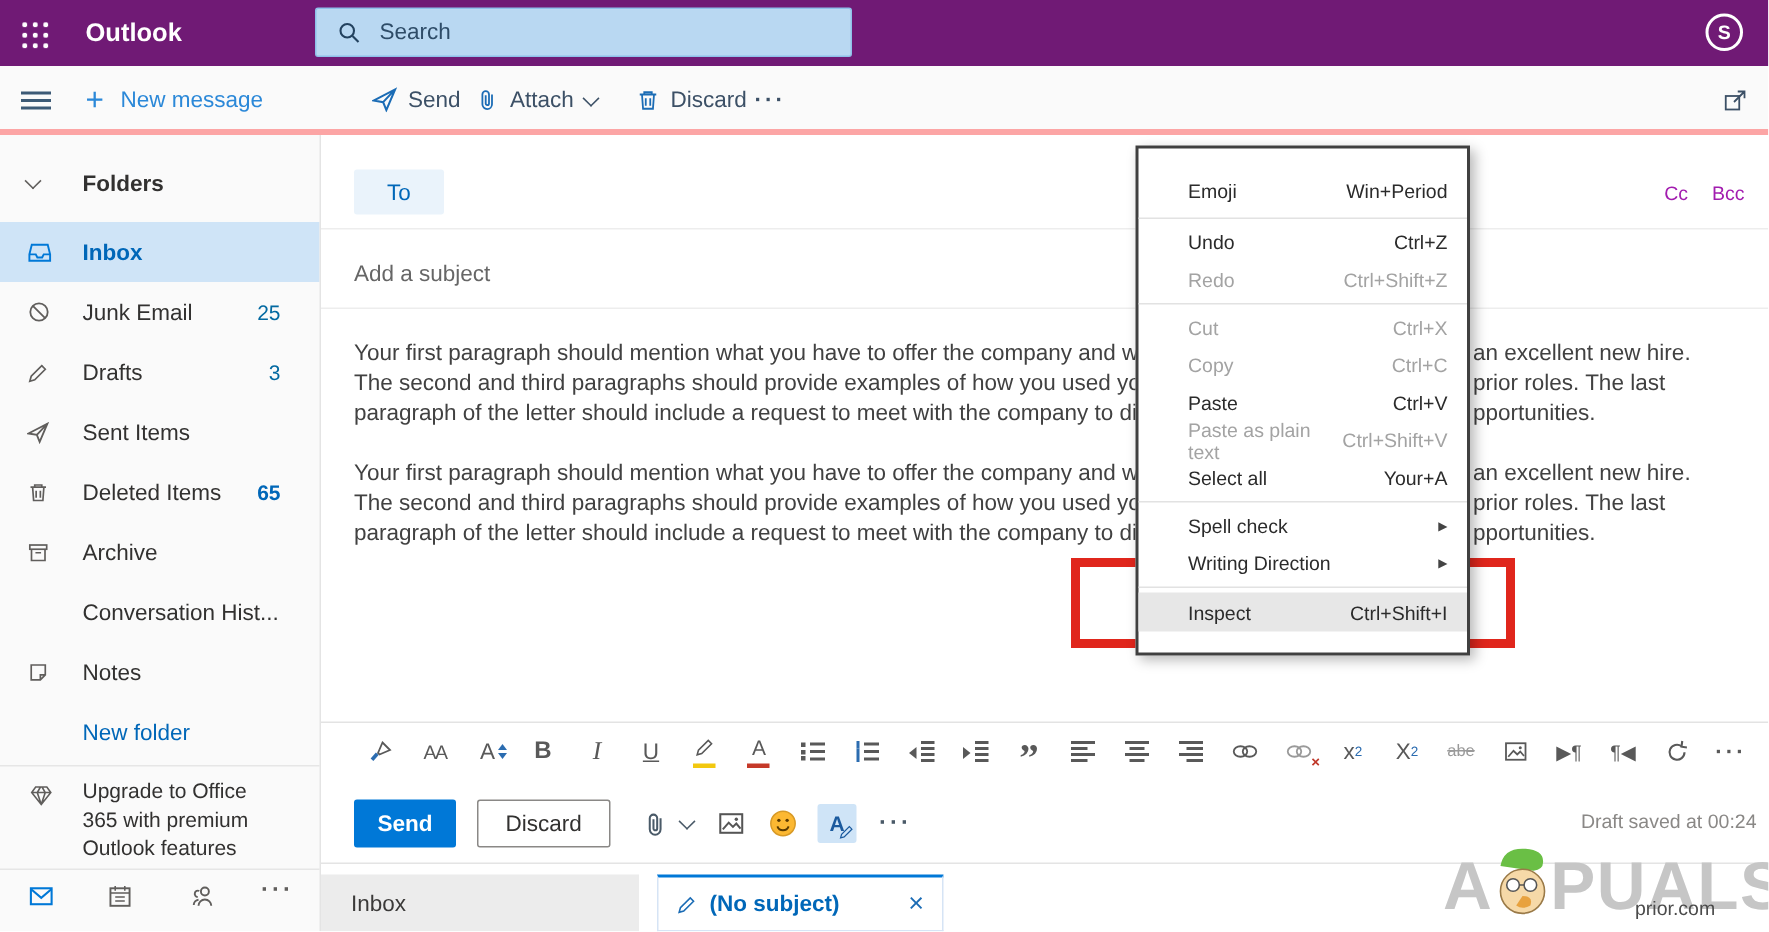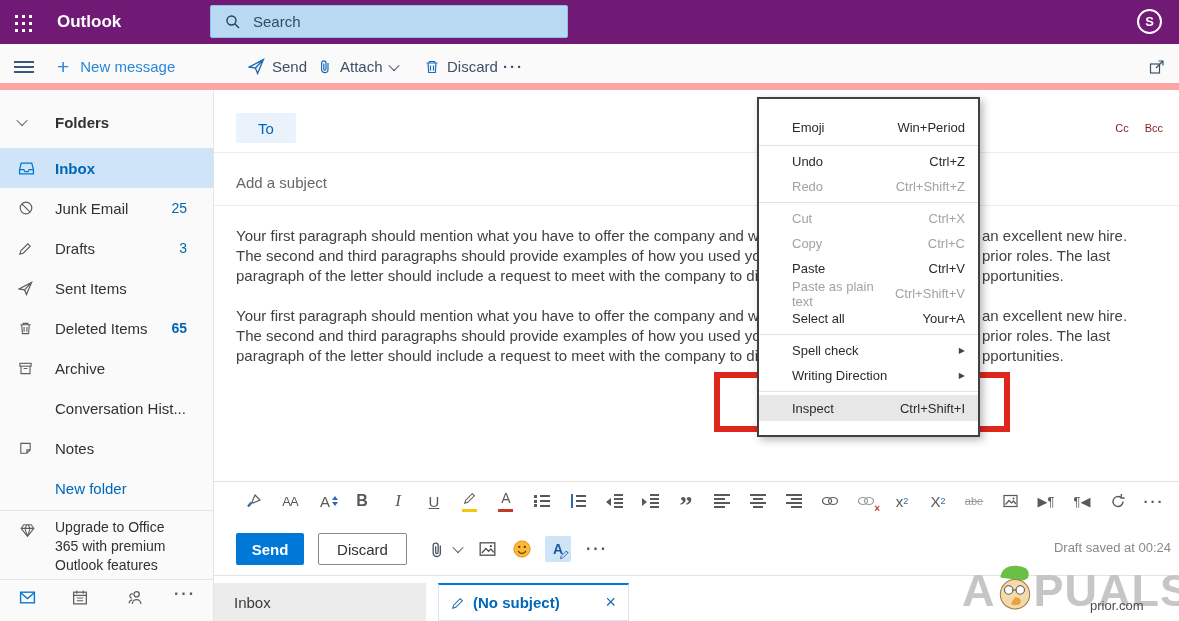--- a/index.html
+++ b/index.html
@@ -18,21 +18,21 @@
   .searchbox{position:absolute;left:210px;top:5px;width:358px;height:33px;background:#b9d8f2;
              border:1px solid #8fc0e9;border-radius:2px;box-sizing:border-box;
              display:flex;align-items:center;padding-left:14px;color:#23425f;font-size:15px;}
   .searchbox .txt{margin-left:12px;color:#2e4c68;}
   .skype{position:absolute;left:1137px;top:9px;width:25px;height:25px;border:2px solid #fff;
          border-radius:50%;box-sizing:border-box;color:#fff;font-weight:bold;font-size:13px;
          display:flex;align-items:center;justify-content:center;}
 
   
   .cmdbar{position:absolute;left:0;top:44px;width:1179px;height:46px;background:#fafafa;
-          border-bottom:7px solid #fca5a5;box-sizing:border-box;}
+          border-bottom:4px solid #fca5a5;box-sizing:border-box;}
   .hamb{position:absolute;left:14px;top:17px;width:20px;height:12px;
         background:linear-gradient(#3c5a76,#3c5a76) 0 0/20px 2px no-repeat,
                    linear-gradient(#3c5a76,#3c5a76) 0 5px/20px 2px no-repeat,
                    linear-gradient(#3c5a76,#3c5a76) 0 10px/20px 2px no-repeat;}
   .cmditem{position:absolute;top:0;height:45px;display:flex;align-items:center;gap:7px;
            color:#3c5066;font-size:15px;cursor:default;}
   .newmsg{color:#2b88d8;}
   .newmsg::before{content:"+";font-size:21px;font-weight:300;margin-right:4px;line-height:1;}
   .cmdicon{color:#1b6cb5;}
   .chev{width:7px;height:7px;border-right:1.5px solid currentColor;border-bottom:1.5px solid currentColor;
@@ -58,21 +58,21 @@
   .upg{position:absolute;left:55px;top:428px;width:135px;font-size:14px;line-height:19px;color:#323130;}
   .upgic{position:absolute;left:19px;top:432px;color:#605e5c;}
   .rail{position:absolute;left:0;bottom:6px;width:213px;height:30px;}
   .rail .ric{position:absolute;top:4px;display:flex;color:#605e5c;}
 
   
   .main{position:absolute;left:214px;top:90px;width:965px;height:531px;background:#fff;}
   .tochip{position:absolute;left:22px;top:23px;width:60px;height:30px;background:#eaf3fb;
           color:#0067b8;font-size:15px;display:flex;align-items:center;justify-content:center;border-radius:2px;}
   .ccbcc{position:absolute;right:16px;top:23px;height:30px;display:flex;align-items:center;gap:16px;
-         color:#7f1d1d;font-size:11px;}
+         color:#a21caf;font-size:13px;}
   .subject{position:absolute;left:22px;top:78px;height:30px;line-height:30px;color:#666;font-size:15px;}
   .bline{position:absolute;white-space:nowrap;font-size:15px;color:#414141;line-height:20px;}
 
   
   .fmtbar{position:absolute;left:0;top:391px;width:965px;height:39px;border-top:1px solid #e3e3e3;
           box-sizing:border-box;display:flex;align-items:center;padding-left:22px;}
   .fi{width:36px;height:38px;display:flex;align-items:center;justify-content:center;color:#595959;
       font-size:15px;position:relative;}
   .g-font::before{content:"AA";font-size:13px;letter-spacing:-1px;}
   .g-bold::before{content:"B";font-weight:bold;font-size:16px;}

